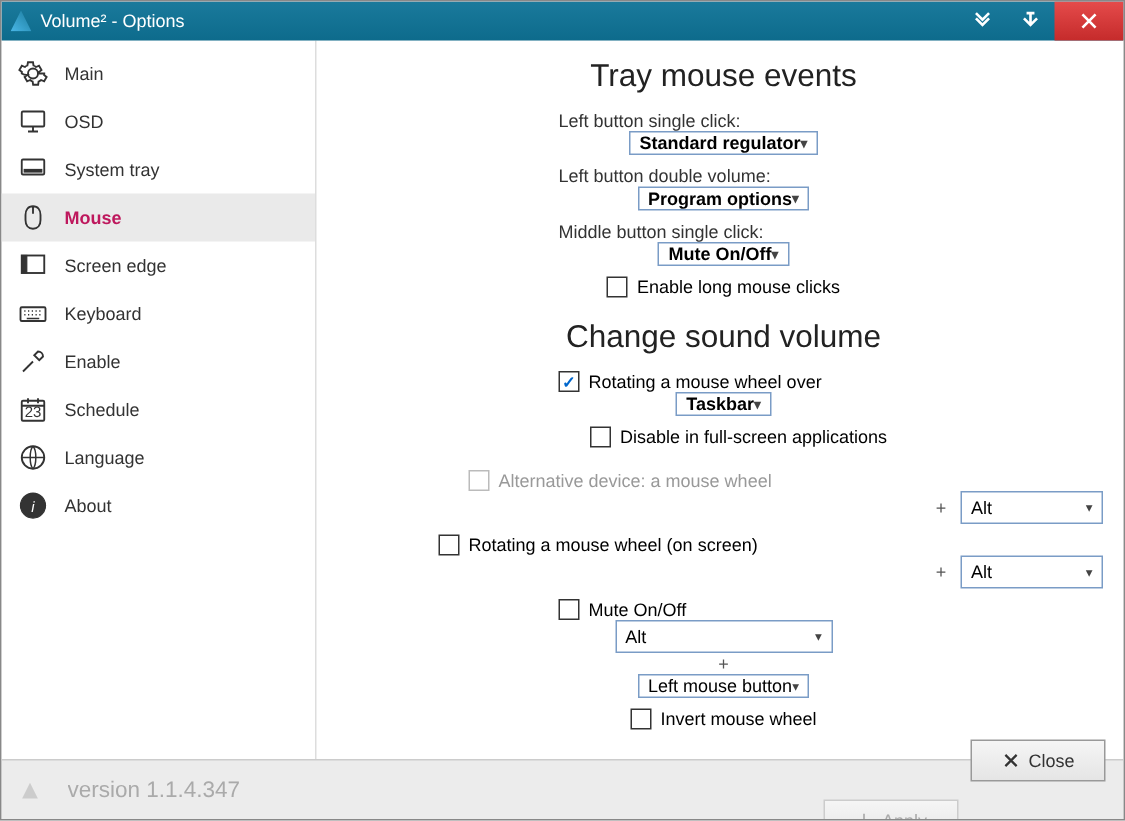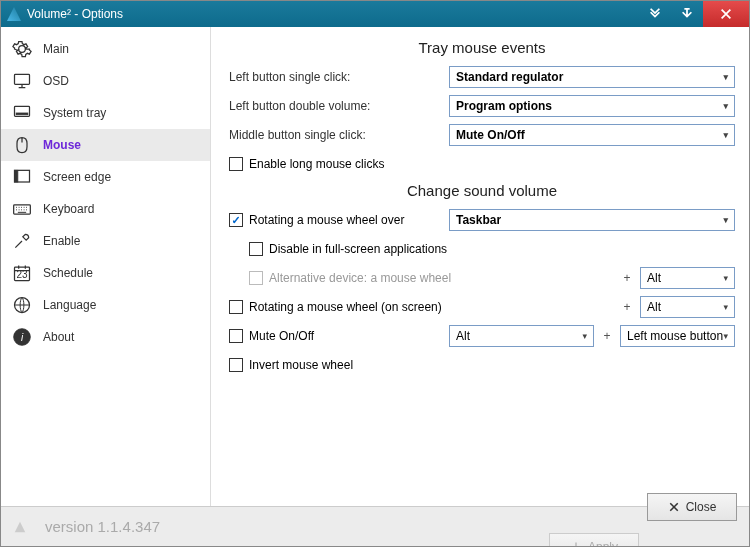--- a/index.html
+++ b/index.html
@@ -7,26 +7,26 @@
   .titlebar { height: 26px; background: linear-gradient(#1a7a9c, #0d6b8c); color: #fff; display: flex; align-items: center; padding: 0 6px; position: relative; }
   .titlebar .app-icon { width: 14px; height: 14px; background: linear-gradient(45deg,#4ab8e8,#1a7a9c); margin-right: 6px; clip-path: polygon(0 100%, 50% 0, 100% 100%); }
   .titlebar .title { font-size: 12px; }
   .titlebar .win-btns { position: absolute; right: 0; top: 0; display: flex; height: 100%; }
   .titlebar .sys-btn { width: 32px; height: 100%; display: flex; align-items: center; justify-content: center; cursor: pointer; color:#fff; }
   .titlebar .sys-btn.close { background: linear-gradient(#e54b4b,#c52b2b); width: 46px; }
   .titlebar .sys-btn svg { width:14px; height:14px; stroke:#fff; stroke-width:2; fill:none; }
   .content { display: flex; height: calc(100% - 26px - 40px); background: #fff; }
   .sidebar { width: 210px; border-right: 1px solid #ddd; padding-top: 6px; }
   .sidebar-item { display: flex; align-items: center; height: 32px; padding: 0 10px; cursor: pointer; color: #333; }
-  .sidebar-item.active { background: #eaeaea; font-weight: bold; color: #6d28d9; }
+  .sidebar-item.active { background: #eaeaea; font-weight: bold; color: #be185d; }
   .sidebar-item .icon { width: 22px; height: 22px; margin-right: 10px; display: flex; align-items: center; justify-content: center; }
   .sidebar-item .icon svg { width:20px; height:20px; fill:#333; stroke:#333; }
   .main { flex: 1; padding: 8px 14px 8px 18px; overflow: auto; }
-  .section-title { text-align: center; font-size: 15px; color: #222; margin: 4px 0 10px 0; }
-  .row { display: flex; align-items: center; margin-bottom: 7px; min-height: 22px; }
+  .section-title { text-align: center; font-size: 21px; color: #222; margin: 4px 0 10px 0; }
+  .row { display: flex; align-items: center; margin-bottom: 7px; min-height: 22px; flex-direction: column; }
   .row-label { width: 220px; color: #333; }
   .dropdown { flex: 1; border: 1px solid #7a9cc6; height: 22px; display: flex; align-items: center; justify-content: space-between; padding: 0 6px; background: #fff; cursor: pointer; color: #000; font-weight: bold; }
   .dropdown.small { flex: none; width: 95px; font-weight: normal; }
   .dropdown.med { flex: none; width: 145px; font-weight: normal; }
   .dropdown .chev { font-size: 9px; color: #444; }
   .check { width: 14px; height: 14px; border: 1px solid #333; margin-right: 6px; display: inline-flex; align-items: center; justify-content: center; font-size: 11px; color: #0066cc; background:#fff; cursor:pointer; flex-shrink:0;}
   .check.disabled { border-color: #bbb; }
   .check.checked::after { content: "✓"; font-weight:bold; }
   .checkrow { display:flex; align-items:center; width: 220px; }
   .checkrow.full { width:auto; }

